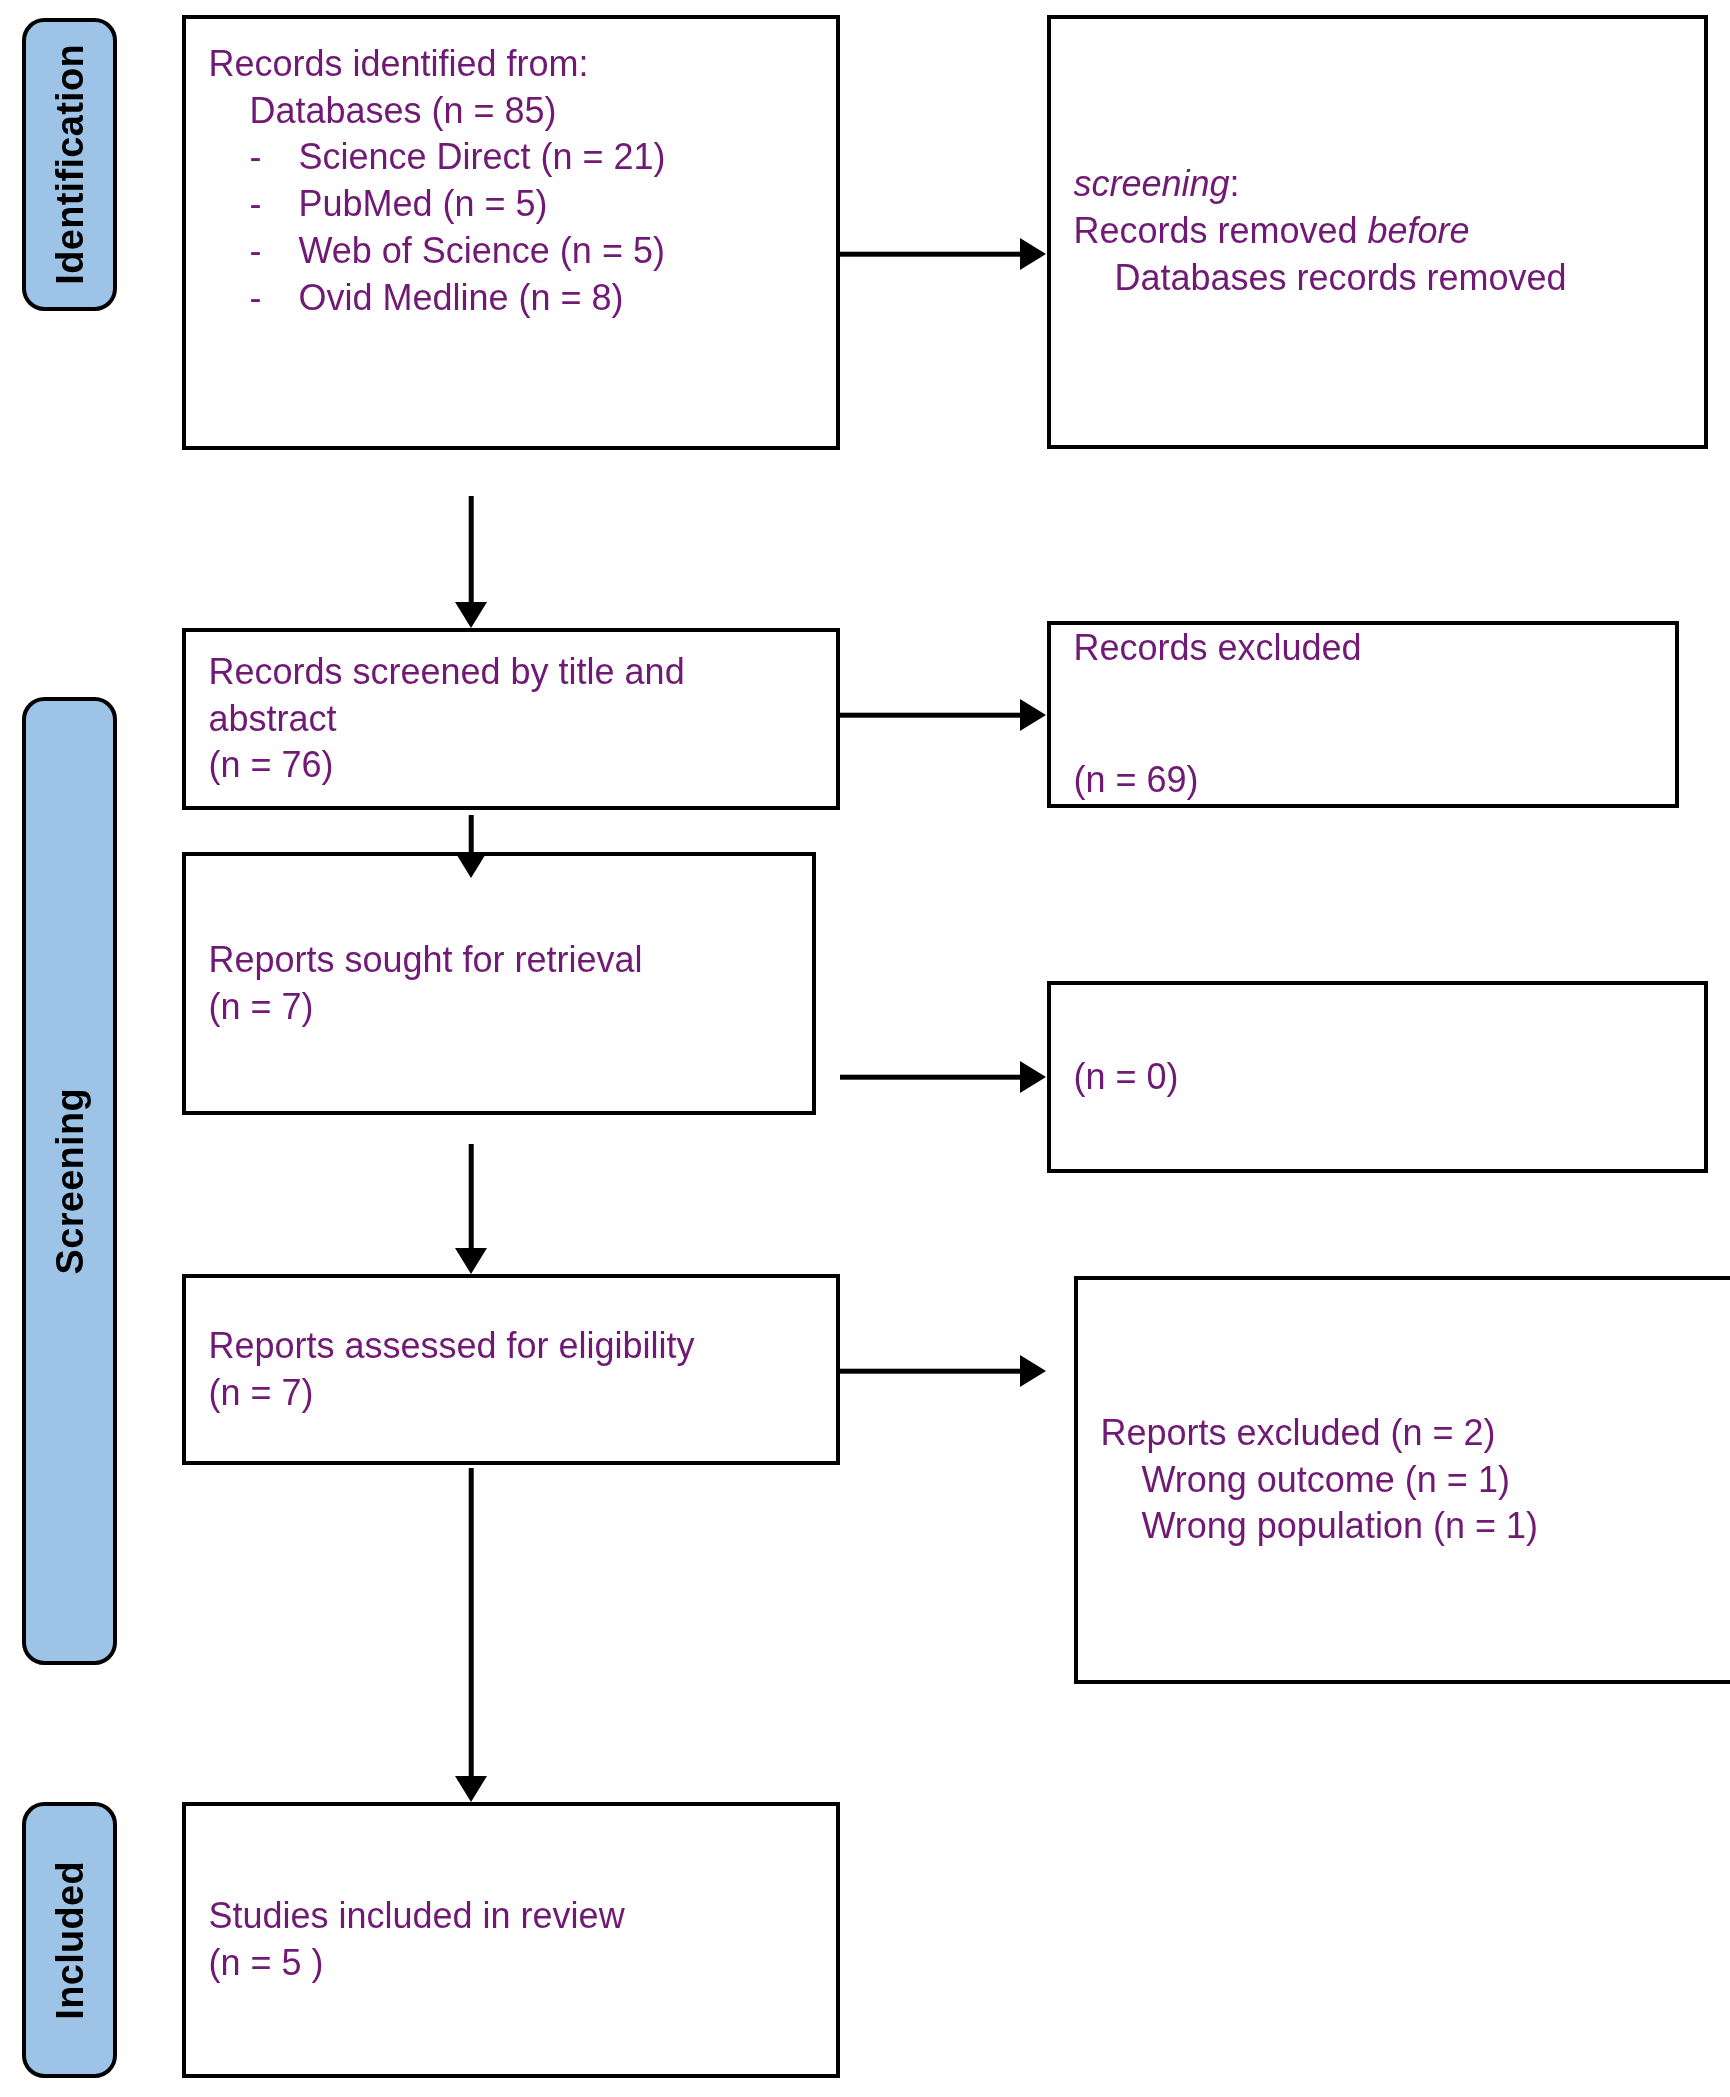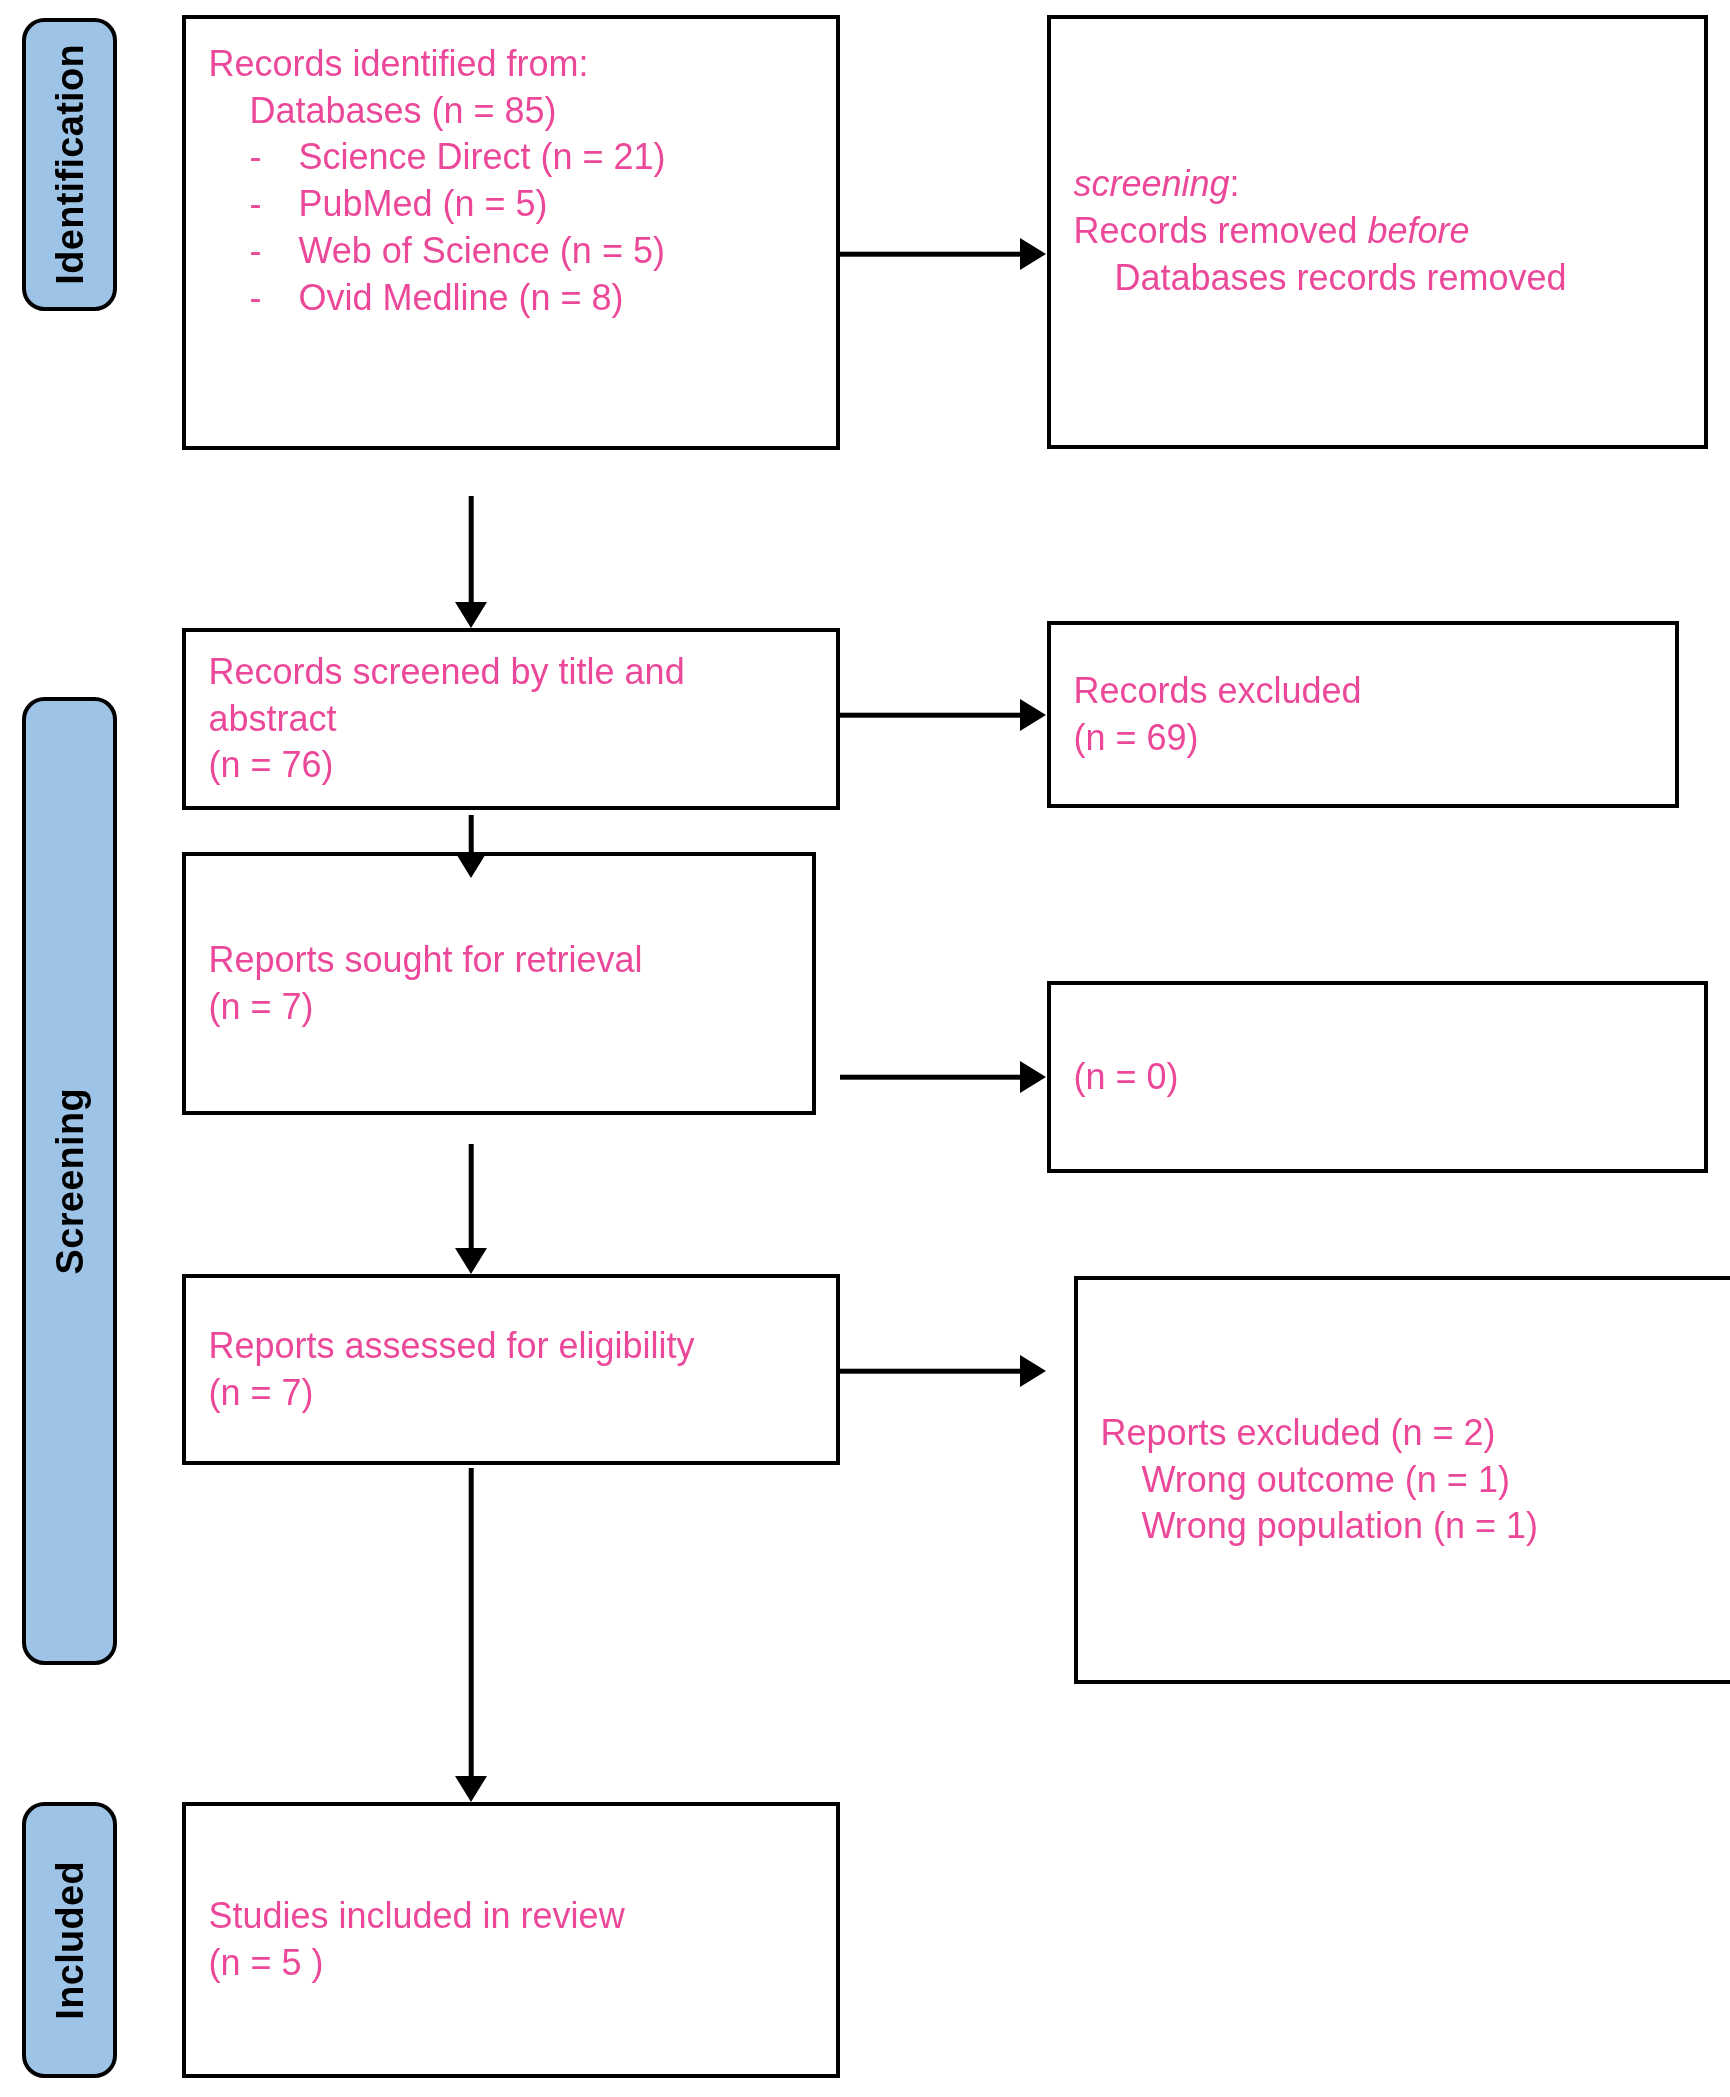--- a/index.html
+++ b/index.html
@@ -47,21 +47,21 @@
     border: 4px solid #000000;
     box-sizing: border-box;
     display: flex;
     flex-direction: column;
     justify-content: center;
     padding: 0 22.4px;
   }
   .box-text {
     font-size: 36px;
     line-height: 1.30;
-    color: #ec4899;
+    color: #701a75;
   }
   .box-text .ital { font-style: italic; }
   .indent-1 { padding-left: 41px; }
   .indent-2 { padding-left: 41px; display: flex; }
   .bullet-dash {
     display: inline-block;
     width: 49px;
     flex: 0 0 49px;
   }
 
@@ -151,21 +151,21 @@
     <div class="box-text"><span>Records removed </span><span class="ital">before</span></div>
     <div class="box-text indent-1">Databases records removed</div>
   </div>
 
   <div class="flow-box" style="left:182px; top:628px; width:658px; height:182px;">
     <div class="box-text">Records screened by title and</div>
     <div class="box-text">abstract</div>
     <div class="box-text">(n = 76)</div>
   </div>
 
-  <div class="flow-box" style="left:1047px; top:621px; width:632px; height:187px;">
+  <div class="flow-box" style="left:1047px; top:621px; width:632px; height:187px;justify-content:space-between;">
     <div class="box-text">Records excluded</div>
     <div class="box-text">(n = 69)</div>
   </div>
 
   <div class="flow-box" style="left:182px; top:852px; width:634px; height:263px;">
     <div class="box-text">Reports sought for retrieval</div>
     <div class="box-text">(n = 7)</div>
   </div>
 
   <div class="flow-box" style="left:1047px; top:981px; width:661px; height:192px;">

